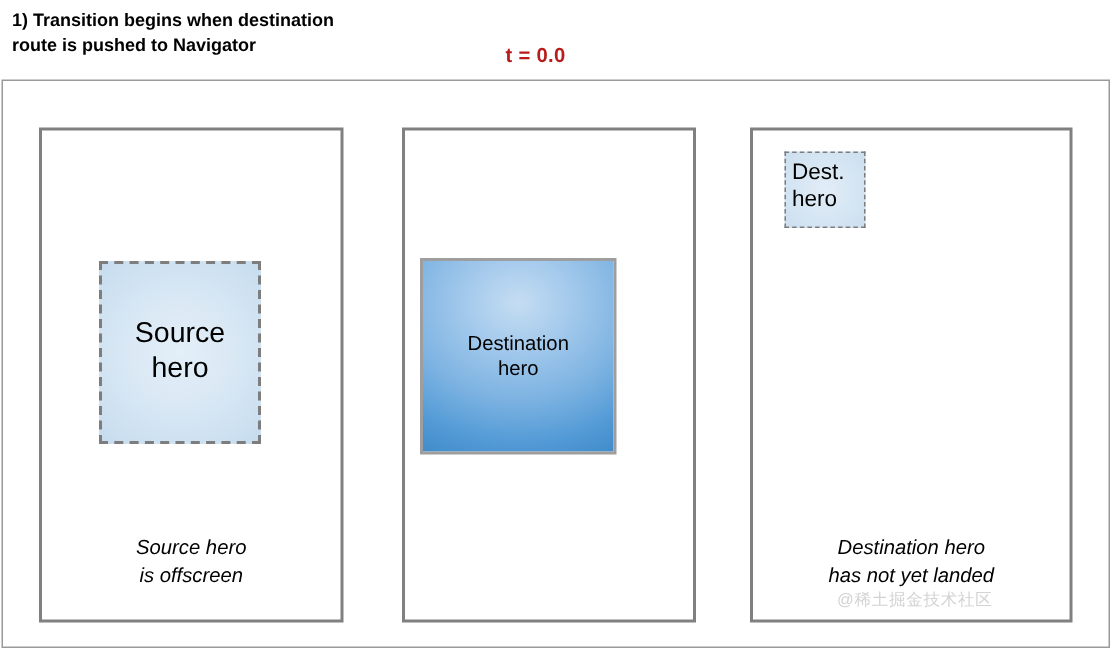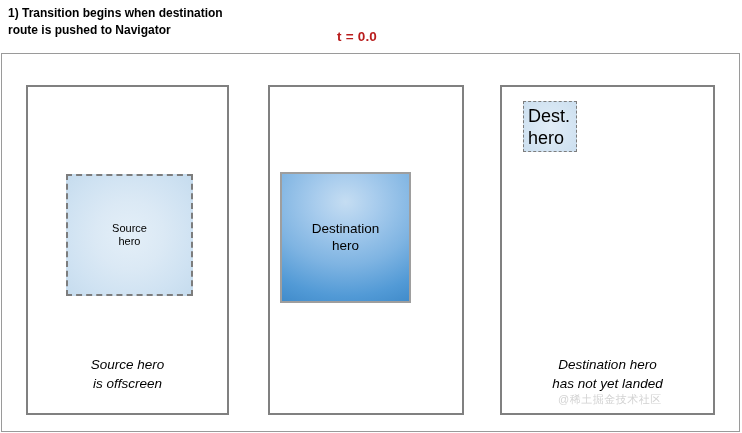--- a/index.html
+++ b/index.html
@@ -85,26 +85,26 @@
     align-items: center;
     justify-content: center;
     color: #000000;
     line-height: 1.2;
     white-space: pre-line;
   }
 
   #hero-source {
     left: 38px;
     top: 87px;
-    width: 127px;
+    width: 108px;
     height: 122px;
     border: 2px dashed #7d7d7d;
     box-sizing: border-box;
     background: radial-gradient(circle at 50% 50%, #e4eff8 0%, #dbe9f5 40%, #cfe2f2 75%, #c6dcee 100%);
-    font-size: 11px;
+    font-size: 19px;
     text-align: center;
   }
 
   #hero-overlay {
     left: 10px;
     top: 85px;
     width: 131px;
     height: 131px;
     border: 2px solid #9e9e9e;
     box-sizing: border-box;
@@ -114,21 +114,21 @@
   }
 
   #hero-destination {
     left: 21px;
     top: 14px;
     width: 54px;
     height: 51px;
     border: 1.5px dashed #7d7d7d;
     box-sizing: border-box;
     background: radial-gradient(circle at 50% 50%, #e2edf7 0%, #d8e7f4 45%, #ccdfef 100%);
-    font-size: 18px;
+    font-size: 15px;
     display: block;
     padding: 4px 0 1px 4px;
     text-align: left;
   }
 
   
   .caption {
     position: absolute;
     font-size: 13.5px;
     font-style: italic;

